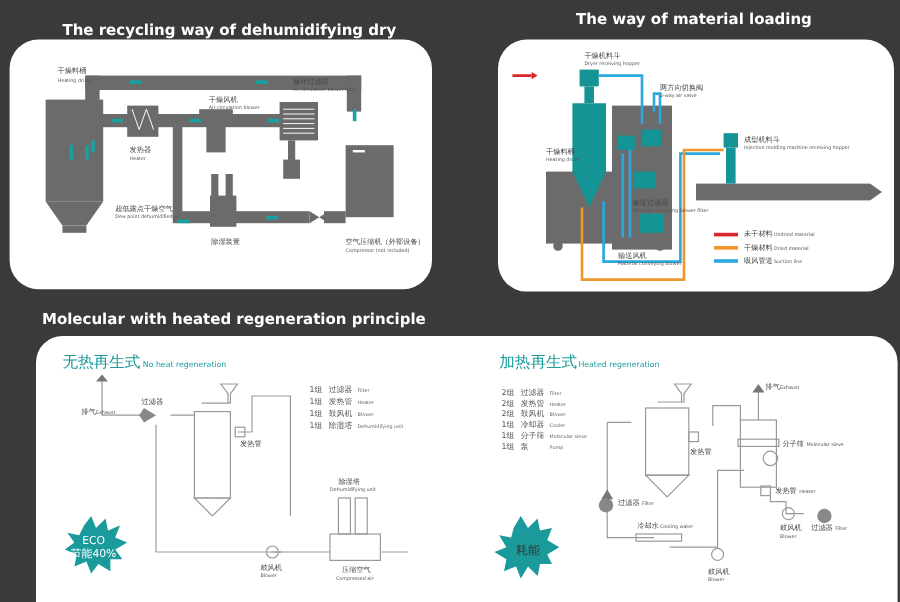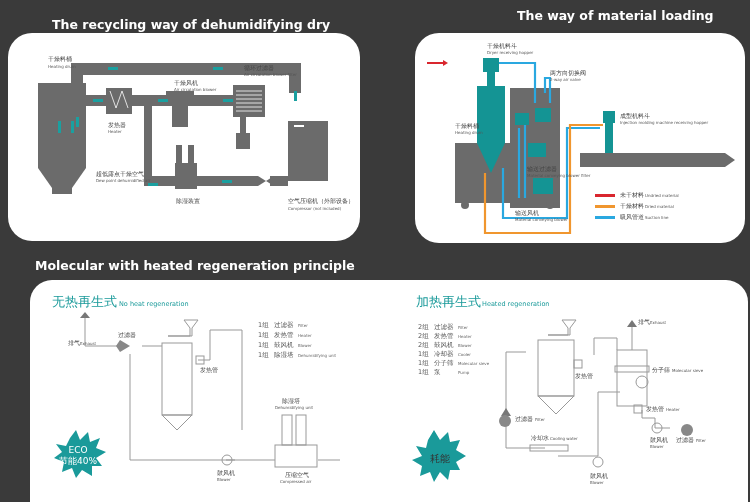--- a/index.html
+++ b/index.html
@@ -12,21 +12,21 @@
   .en{font-size:4px;fill:#555;}
   .hdr-cn{font-size:13px;fill:#1a9a9a;}
   .hdr-en{font-size:6.5px;fill:#1a9a9a;}
   .list{font-size:6.5px;fill:#555;}
   .liste{font-size:4px;fill:#666;}
 </style>
 </head>
 <body>
 
 <div class="title" style="left:52px;top:17px;">The recycling way of dehumidifying dry</div>
-<div class="title" style="left:480px;top:8px;margin-left:37px;">The  way of material loading</div>
+<div class="title" style="left:480px;top:8px;">The  way of material loading</div>
 <div class="title" style="left:35px;top:258px;">Molecular with heated regeneration principle</div>
 
 <div class="panel" style="left:8px;top:33px;width:352px;height:208px;border-radius:24px;">
   <svg width="352" height="208">
     <g fill="#6b6b6b" stroke="none">
 
       <rect x="63" y="30" width="230" height="12"></rect>
       <rect x="63" y="30" width="12" height="55"></rect>
       <rect x="281" y="30" width="12" height="30"></rect>
 

